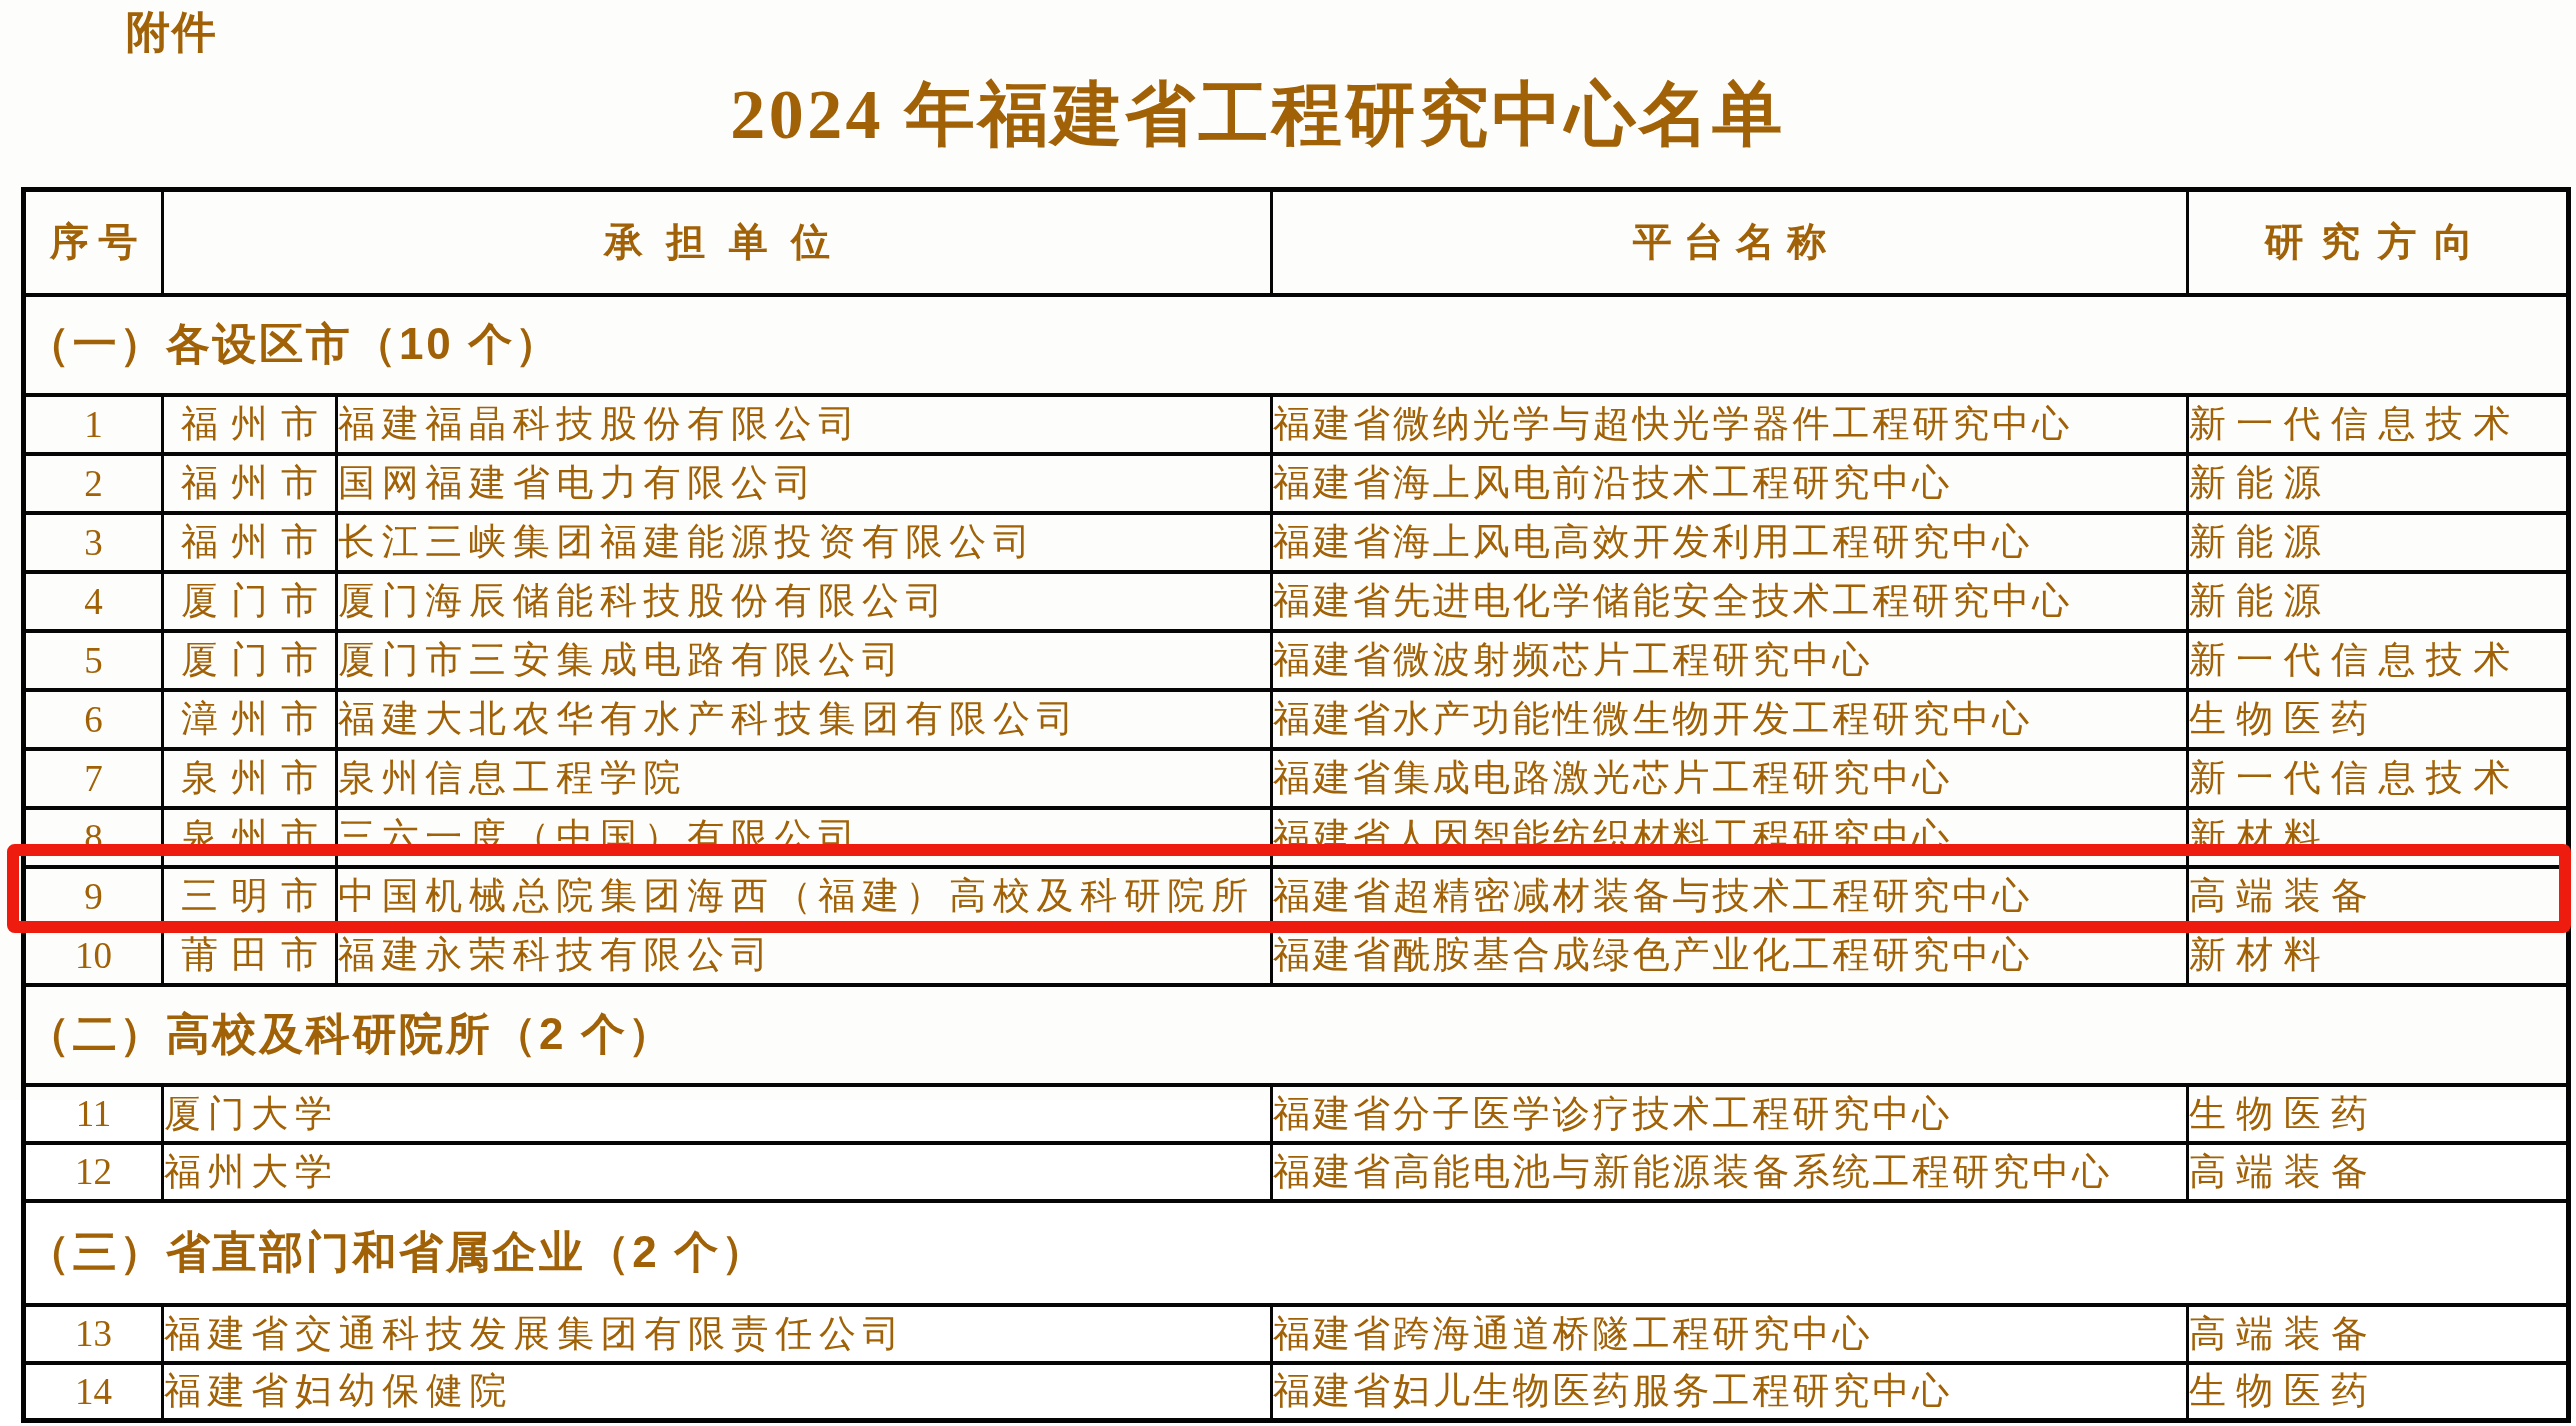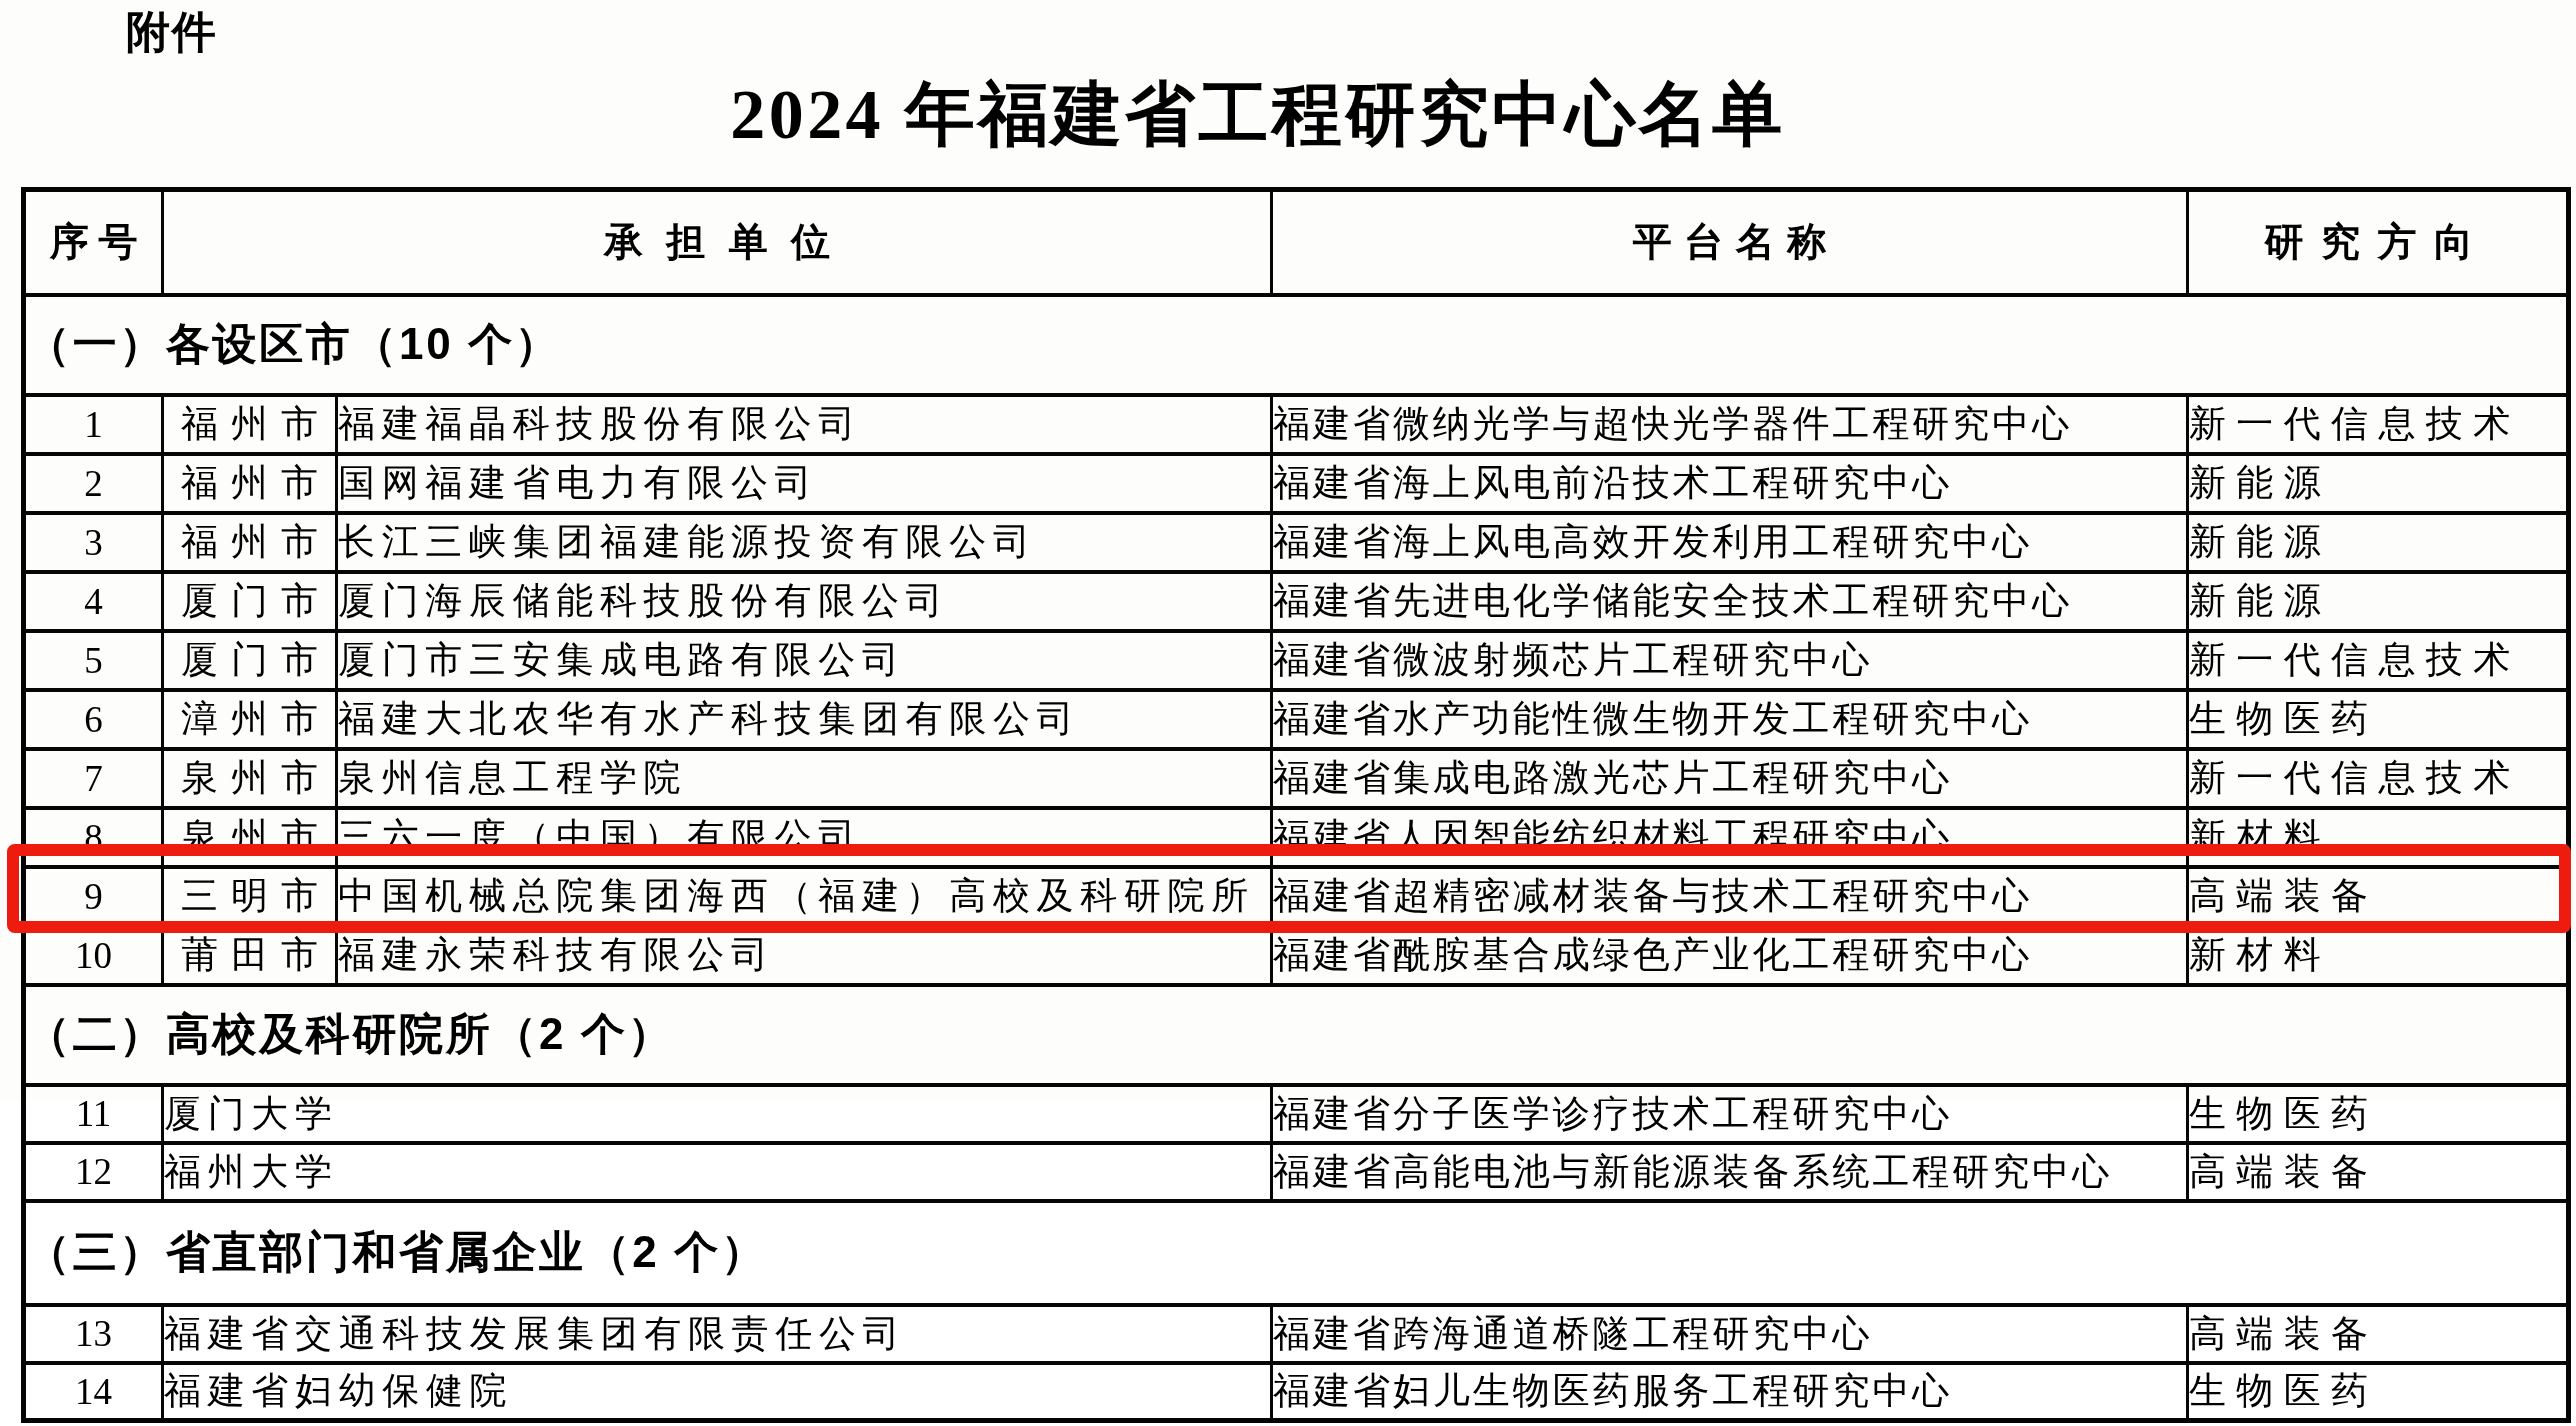--- a/index.html
+++ b/index.html
@@ -6,21 +6,21 @@
     margin:0;padding:0;
     width:2576px;height:1427px;
     background:#ffffff;
     overflow:hidden;
   }
   .page{
     position:relative;
     width:2576px;height:1100px;
     background:#fdfdfc;
     font-family:"Liberation Serif","DejaVu Serif",serif;
-    color:#000000;
+    color:#a16207;
   }
   .attachment{
     position:absolute;
     left:126px;top:3.4px;
     font-family:"Liberation Sans","DejaVu Sans",sans-serif;
     font-weight:700;
     font-size:44px;
     letter-spacing:1.7px;
   }
   .doc-title{

